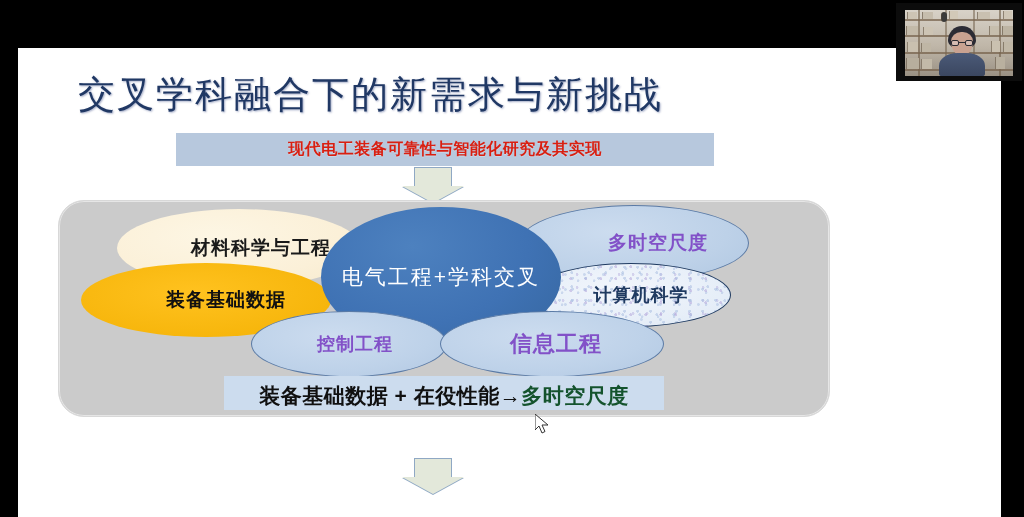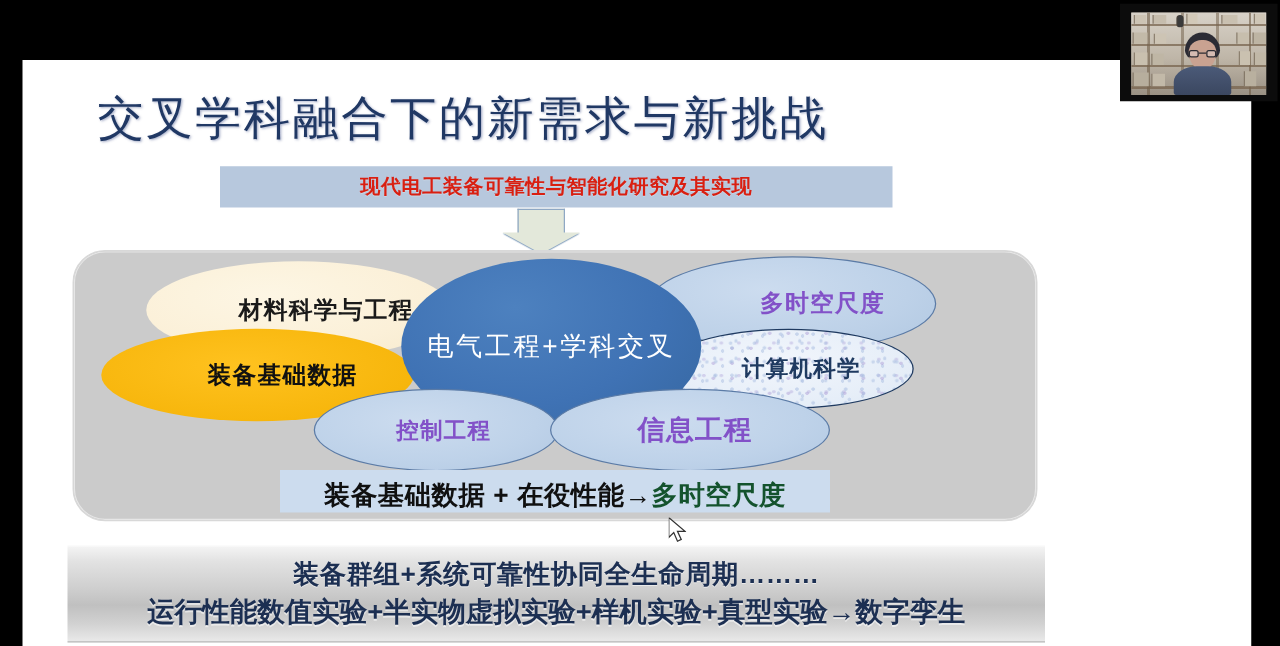--- a/index.html
+++ b/index.html
@@ -453,24 +453,20 @@
         <span class="part red">多时空尺度</span>
       </div>
 
     </div>
 
     <div class="down-arrow" id="arrow-mid">
       <div class="stem"></div>
       <div class="head"></div>
     </div>
 
-    <div id="bottom-box">
-      <div class="line1">装备群组+系统可靠性协同全生命周期………</div>
-      <div class="line2">运行性能数值实验+半实物虚拟实验+样机实验+真型实验→数字孪生</div>
-    </div>
 
     <svg id="cursor" viewBox="0 0 14 20" xmlns="http://www.w3.org/2000/svg">
       <polygon points="0,0 0,16 4,12 7,19 10,17.5 7,11 13,11" fill="#ffffff" stroke="#333333" stroke-width="1"></polygon>
     </svg>
 
   </div>
 
   <div id="webcam">
     <div id="cam-inner">
       <div id="cam-wall"></div>

